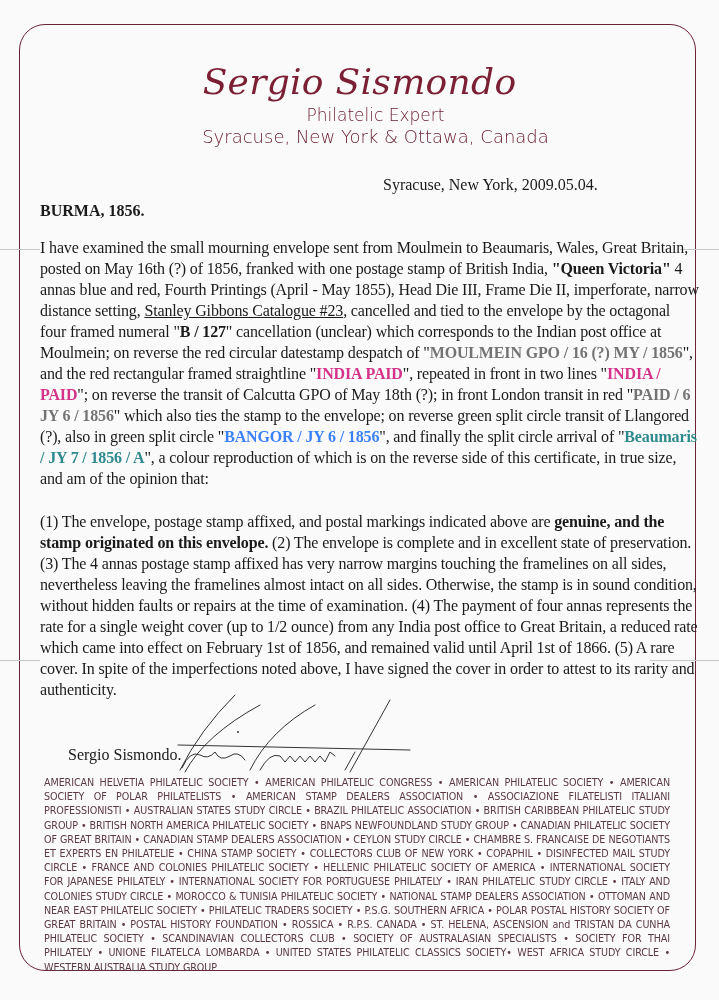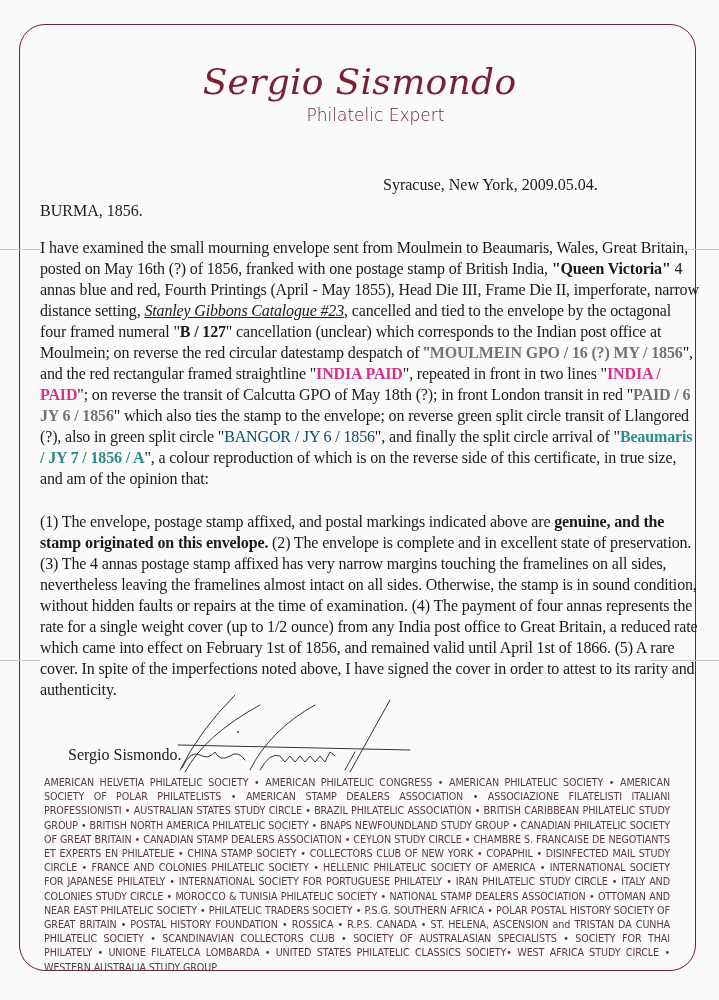--- a/index.html
+++ b/index.html
@@ -17,32 +17,32 @@
     font-family: "DejaVu Serif", serif; font-style: italic; font-size: 36px; color: #7a1f34;
     letter-spacing: 0.3px; line-height: 44px;
   }
   .subtitle, .location {
     font-family: "DejaVu Sans", sans-serif; font-size: 17px; color: #6b2235; line-height: 22px;
     font-weight: 300;
     margin-left: 32px;
   }
   .location { font-size: 18px; }
   .date-line { position: absolute; left: 383px; top: 176px; font-size: 16px; }
-  .heading { position: absolute; left: 40px; top: 202px; font-size: 16px; font-weight: normal; }
+  .heading { position: absolute; left: 40px; top: 202px; font-size: 16px; font-weight: bold; }
   .body-para {
     position: absolute; left: 40px; width: 660px; font-size: 16px; line-height: 21px;
     letter-spacing: -0.15px;
   }
   .p1 { top: 237px; }
   .p2 { top: 511px; }
   .b { font-weight: bold; }
-  .u { text-decoration: underline; font-style: italic; }
+  .u { text-decoration: underline; }
   .red { color: #737373; font-weight: bold; }
   .magenta { color: #d5338a; font-weight: bold; }
-  .green { color: #0c4a6e; font-weight: normal; }
+  .green { color: #3b82f6; font-weight: bold; }
   .teal { color: #2e8a8e; font-weight: bold; }
   .signer { position: absolute; left: 40px; top: 746px; font-size: 16px; margin-left: 28px; }
   .signature { position: absolute; left: 160px; top: 690px; width: 260px; height: 90px; }
   .memberships {
     position: absolute; left: 44px; top: 776px; width: 626px;
     font-family: "DejaVu Sans", sans-serif; font-size: 9.6px; line-height: 14.2px; color: #5b3a44;
     text-align: justify; letter-spacing: -0.1px; text-transform: none;
   }
 </style>
 </head>
@@ -50,20 +50,21 @@
 
 <div class="frame"></div>
 <div class="scan-line" style="left:0;top:249px;width:40px;"></div>
 <div class="scan-line" style="left:680px;top:249px;width:39px;"></div>
 <div class="scan-line" style="left:0;top:660px;width:40px;"></div>
 <div class="scan-line" style="left:650px;top:660px;width:69px;"></div>
 
 <div class="header">
   <div class="name-title">Sergio Sismondo</div>
   <div class="subtitle">Philatelic Expert</div>
+  <div class="location">Syracuse, New York &amp; Ottawa, Canada</div>
 </div>
 
 <div class="date-line">Syracuse, New York, 2009.05.04.</div>
 <div class="heading">BURMA, 1856.</div>
 
 <div class="body-para p1"><span>I have examined the small mourning envelope sent from Moulmein to Beaumaris, Wales, Great Britain, posted on May 16th (?) of 1856, franked with one postage stamp of British India, </span><span class="b">"Queen Victoria"</span><span> 4 annas blue and red, Fourth Printings (April - May 1855), Head Die III, Frame Die II, imperforate, narrow distance setting, </span><span class="u">Stanley Gibbons Catalogue #23</span><span>, cancelled and tied to the envelope by the octagonal four framed numeral "</span><span class="b">B / 127</span><span>" cancellation (unclear) which corresponds to the Indian post office at Moulmein; on reverse the red circular datestamp despatch of "</span><span class="red">MOULMEIN GPO / 16 (?) MY / 1856</span><span>", and the red rectangular framed straightline "</span><span class="magenta">INDIA PAID</span><span>", repeated in front in two lines "</span><span class="magenta">INDIA / PAID</span><span>"; on reverse the transit of Calcutta GPO of May 18th (?); in front London transit in red "</span><span class="red">PAID / 6 JY 6 / 1856</span><span>" which also ties the stamp to the envelope; on reverse green split circle transit of Llangored (?), also in green split circle "</span><span class="green">BANGOR / JY 6 / 1856</span><span>", and finally the split circle arrival of "</span><span class="teal">Beaumaris / JY 7  / 1856 / A</span><span>", a colour reproduction of which is on the reverse side of this certificate, in true size, and am of the opinion that:</span></div>
 
 <div class="body-para p2"><span>(1) The envelope, postage stamp affixed, and postal markings indicated above are </span><span class="b">genuine, and the stamp originated on this envelope.</span><span> (2) The envelope is complete and in excellent state of preservation. (3) The 4 annas postage stamp affixed has very narrow margins touching the framelines on all sides, nevertheless leaving the framelines almost intact on all sides. Otherwise, the stamp is in sound condition, without hidden faults or repairs at the time of examination. (4) The payment of four annas represents the rate for a single weight cover (up to 1/2 ounce) from any India post office to Great Britain, a reduced rate which came into effect on February 1st of 1856, and remained valid until April 1st of 1866. (5) A rare cover. In spite of the imperfections noted above, I have signed the cover in order to attest to its rarity and authenticity.</span></div>
 
 <div class="signer">Sergio Sismondo.</div>

